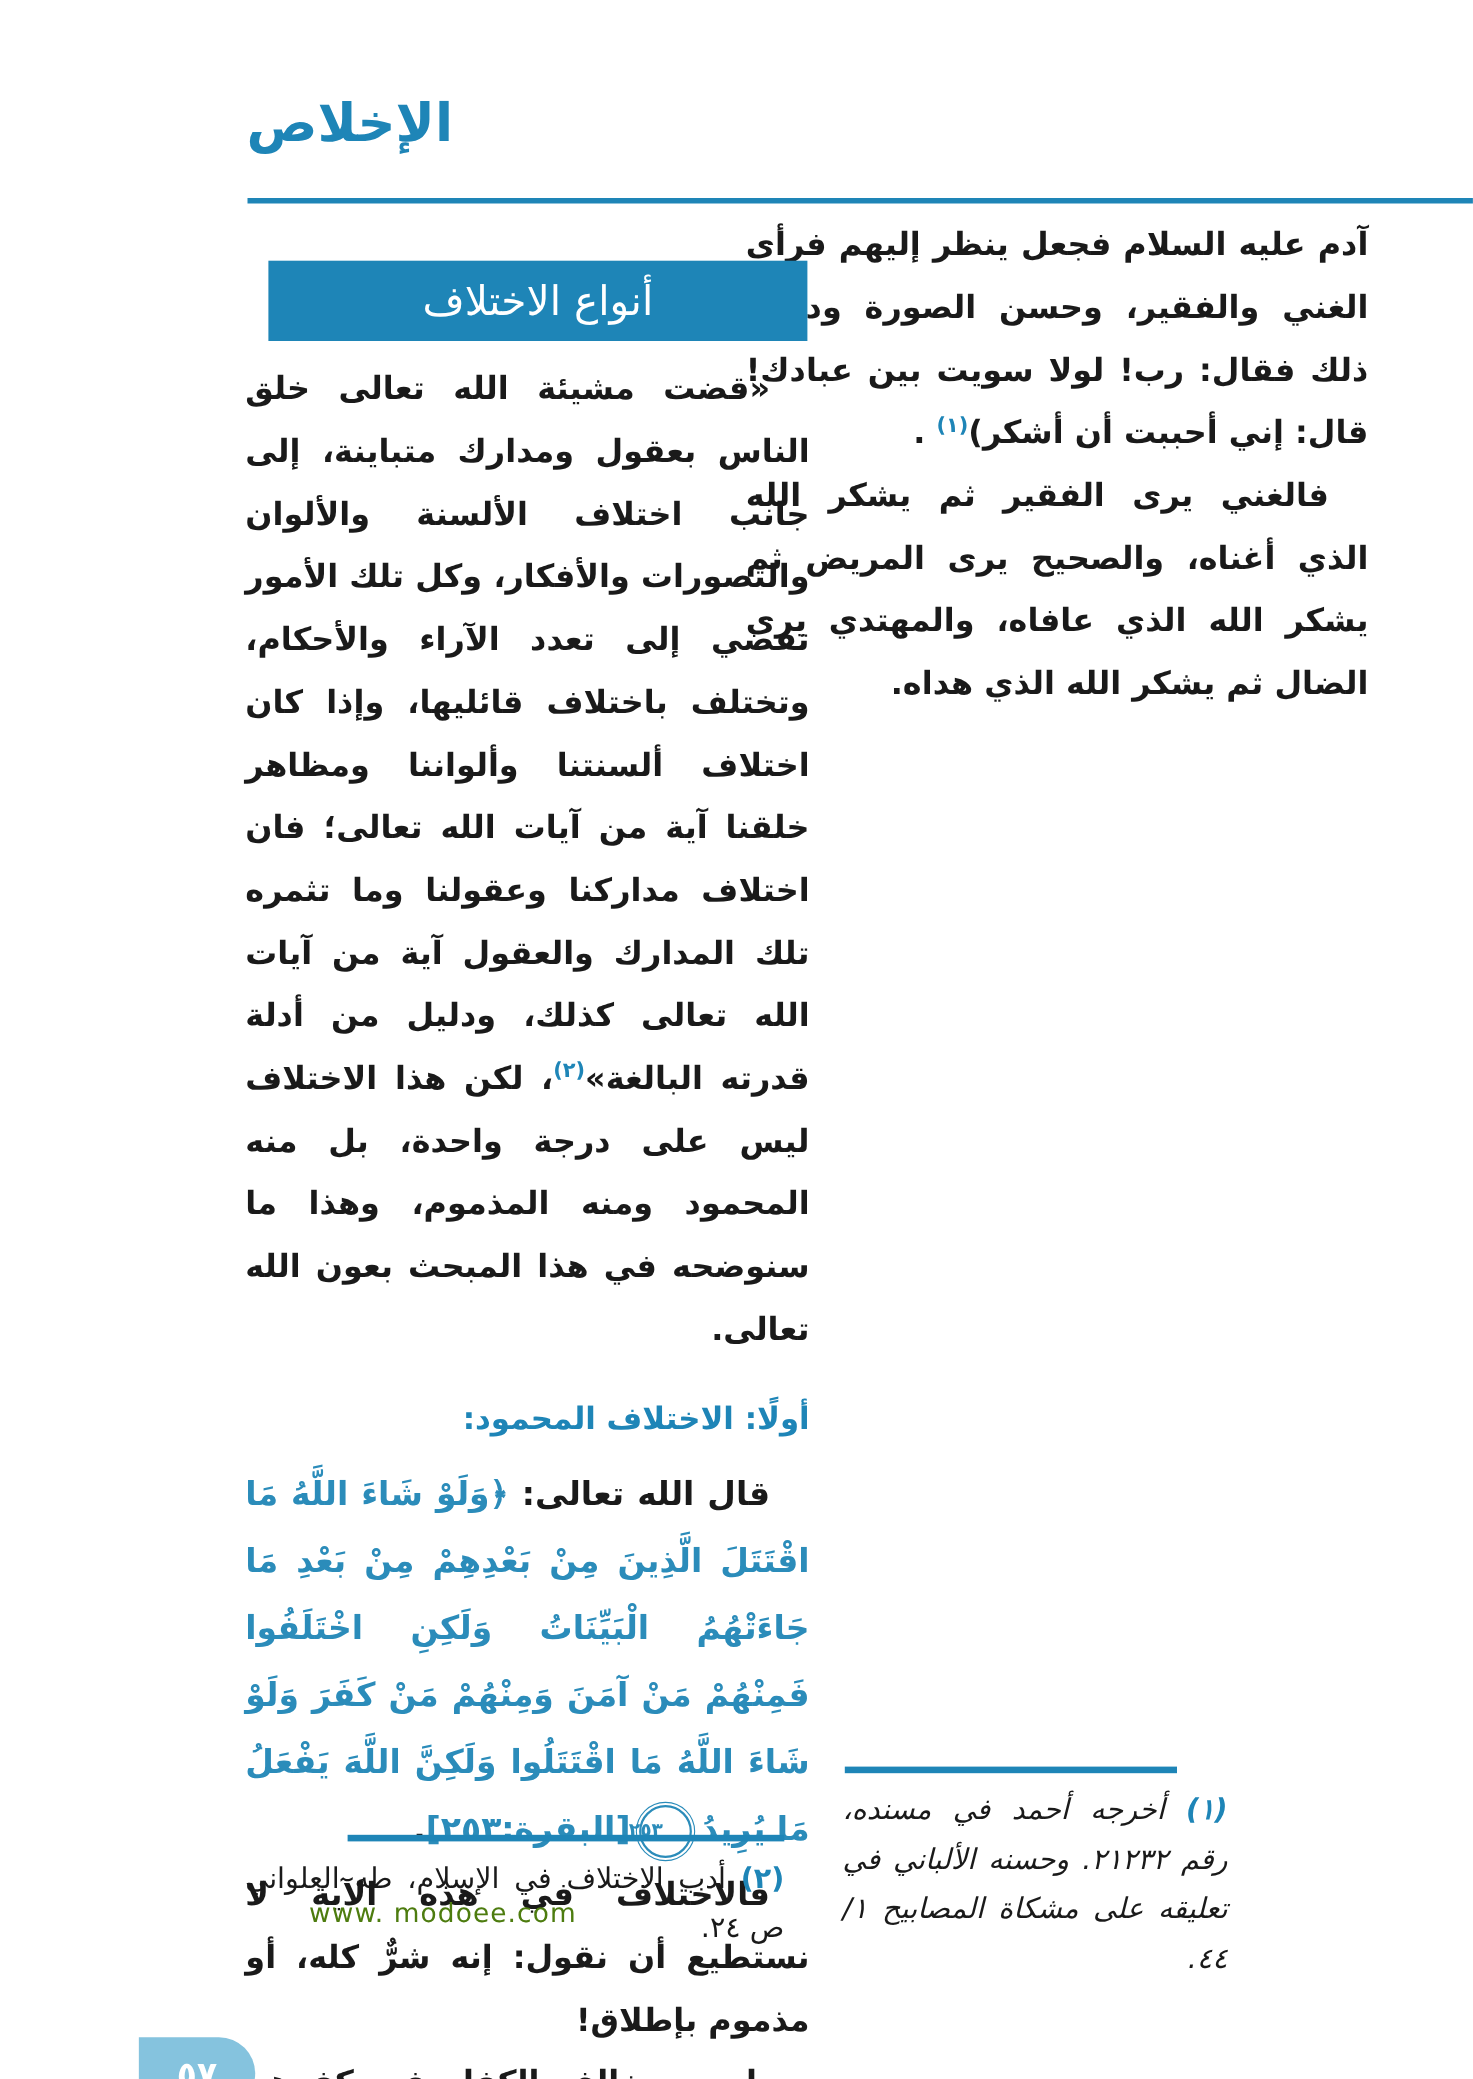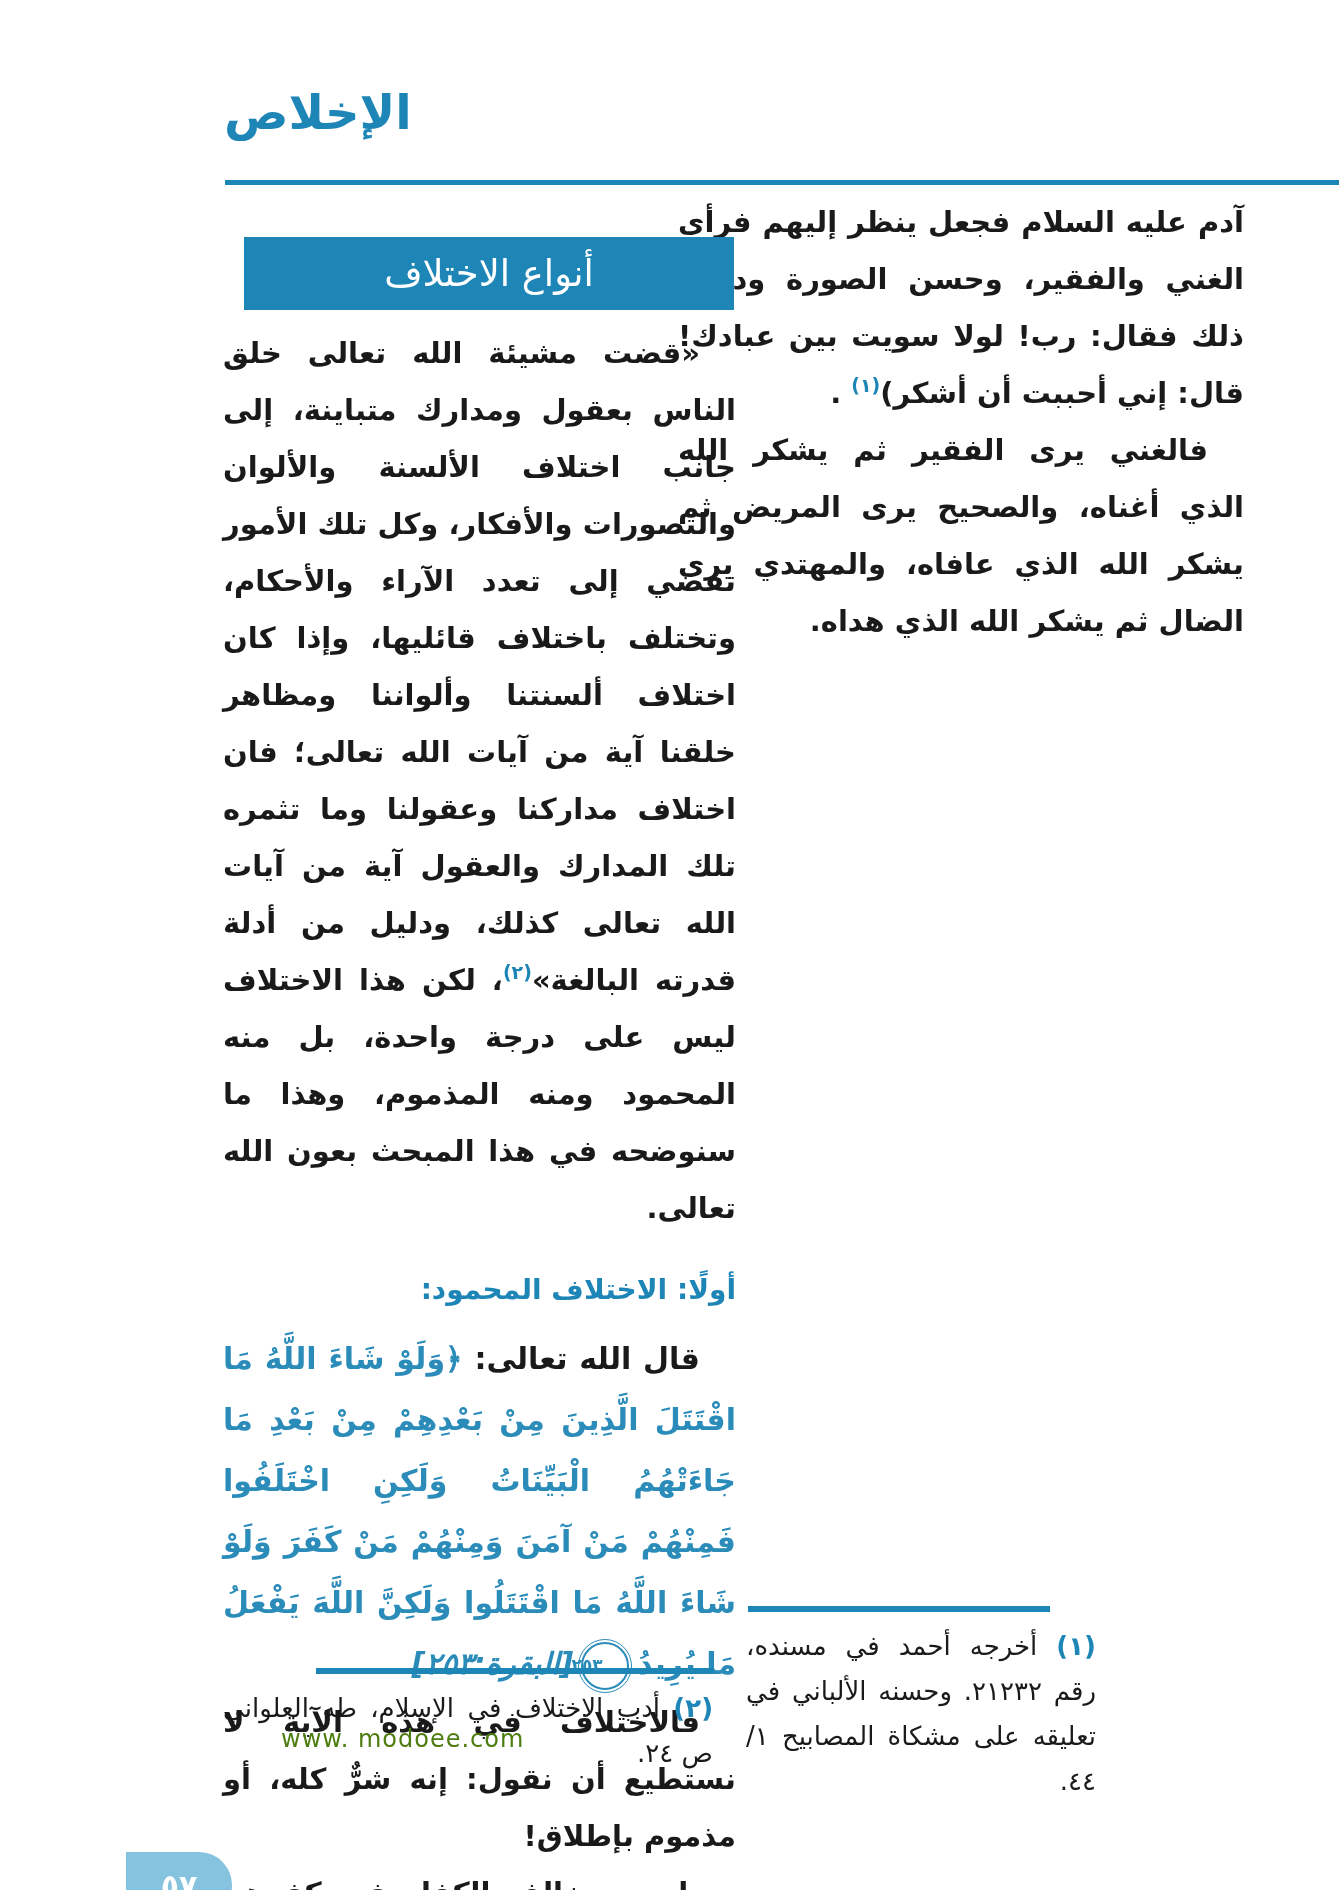--- a/index.html
+++ b/index.html
@@ -50,24 +50,24 @@
   
   .verse-para{margin-top:10px;font-size:30px;line-height:61px;}
   .quran{color:#2b8cba;font-weight:bold;}
   .aya-badge{
     display:inline-flex;align-items:center;justify-content:center;
     width:44px;height:44px;border-radius:50%;
     border:2px solid #2b8cba;outline:1px solid #2b8cba;outline-offset:2px;
     color:#2b8cba;font-size:17px;font-weight:bold;
     vertical-align:middle;margin:0 8px;line-height:1;
   }
-  .cite{color:#2b8cba;font-weight:bold;font-style:italic;}
+  .cite{color:#2b8cba;font-weight:bold;}
   
   .footnote{position:absolute;font-size:26px;line-height:45px;text-align:justify;}
-  .fn-right{left:620px;top:1606px;width:350px;}
+  .fn-right{left:640px;top:1606px;width:350px;font-style:italic;}
   .fn-left{left:97px;top:1668px;width:490px;}
   .fn-rule{height:6px;background:#1e85b7;margin-bottom:12px;}
   .fn-right .fn-rule{width:302px;margin-right:46px;}
   .fn-left .fn-rule{width:397px;margin-left:93px;margin-right:0;}
   .fn-text{margin:0;}
   .fn-marker{color:#1e85b7;font-weight:bold;}
   
   .page-pill{
     position:absolute;left:0;top:1852px;
     width:106px;height:66px;background:#85c3de;

